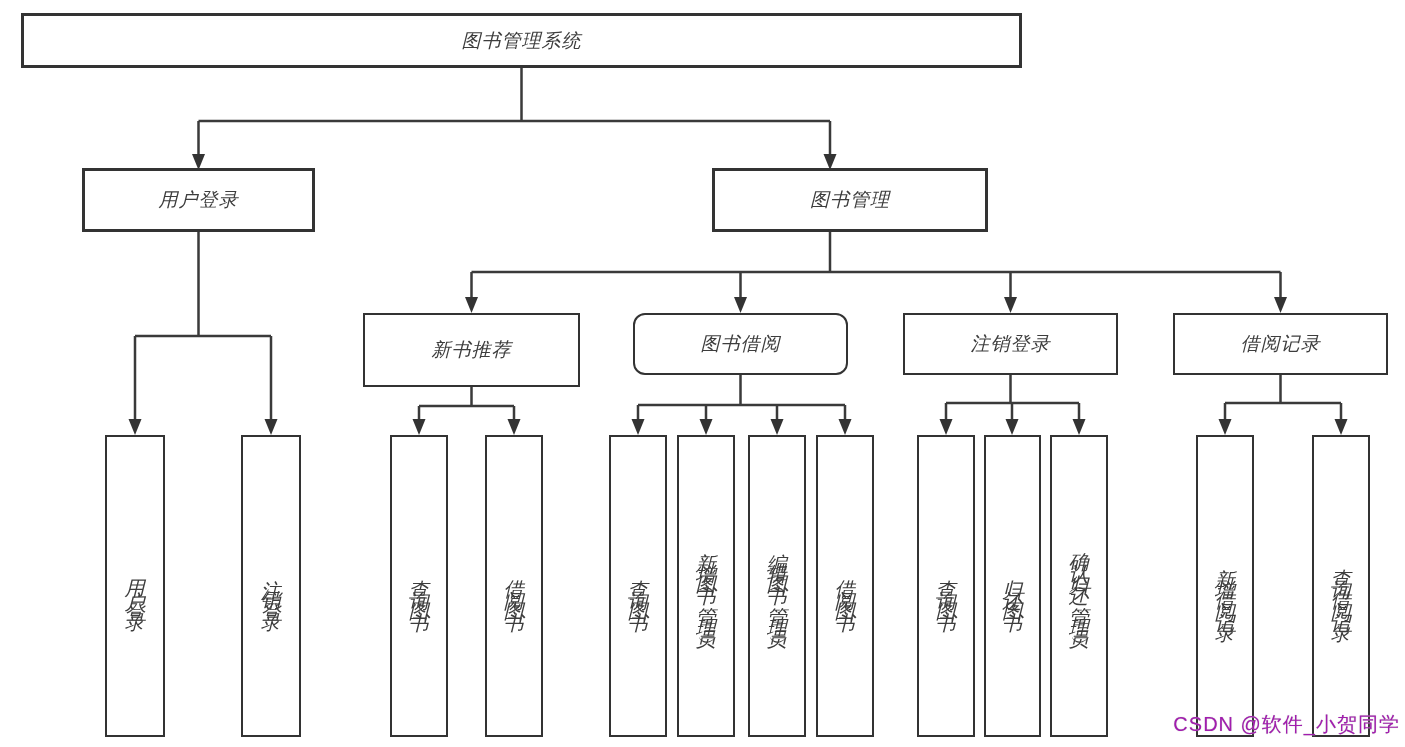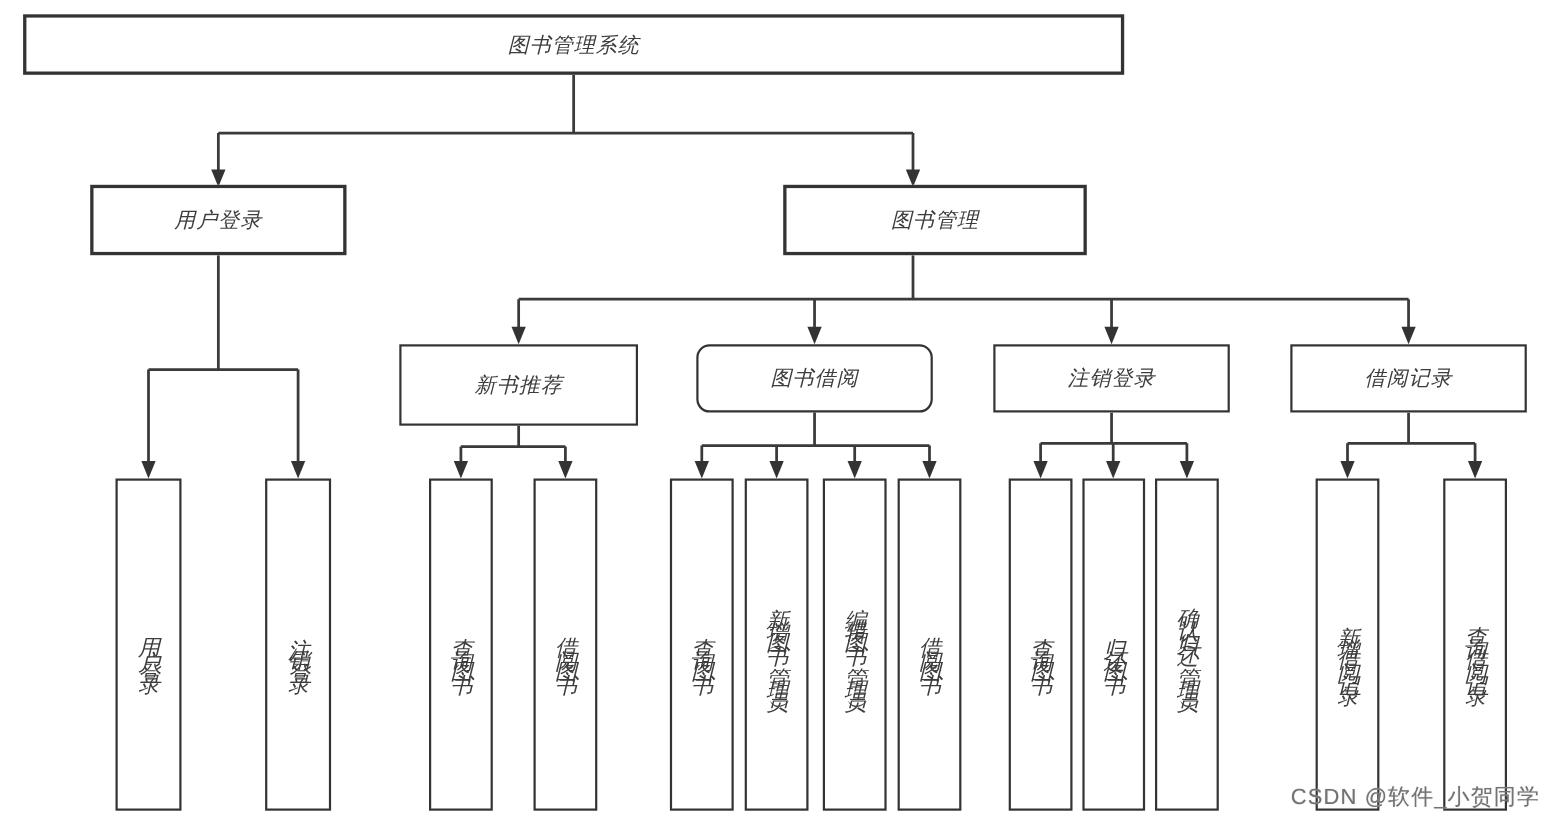--- a/index.html
+++ b/index.html
@@ -14,21 +14,21 @@
     z-index:2;font-size:19px;letter-spacing:1px;white-space:nowrap;font-style:italic;
   }
   .lv3{border-width:2.5px;}
   .leaf{border-width:2.5px;}
   .vtext{
     writing-mode:vertical-rl;text-orientation:mixed;
     font-size:20px;letter-spacing:11px;line-height:1;
   }
   .watermark{
     position:absolute;right:5px;top:711px;z-index:3;
-    font-size:20px;color:#737373;letter-spacing:1px;
+    font-size:20px;color:#a21caf;letter-spacing:1px;
     text-shadow:0 0 1px #b5b5b5;white-space:nowrap;
   }
 </style>
 </head>
 <body>
 
 <div class="stage">
 
   <svg class="wires" width="1405" height="747" viewBox="0 0 1405 747">
     <g stroke="#3a3a3a" stroke-width="2.5" fill="none">

